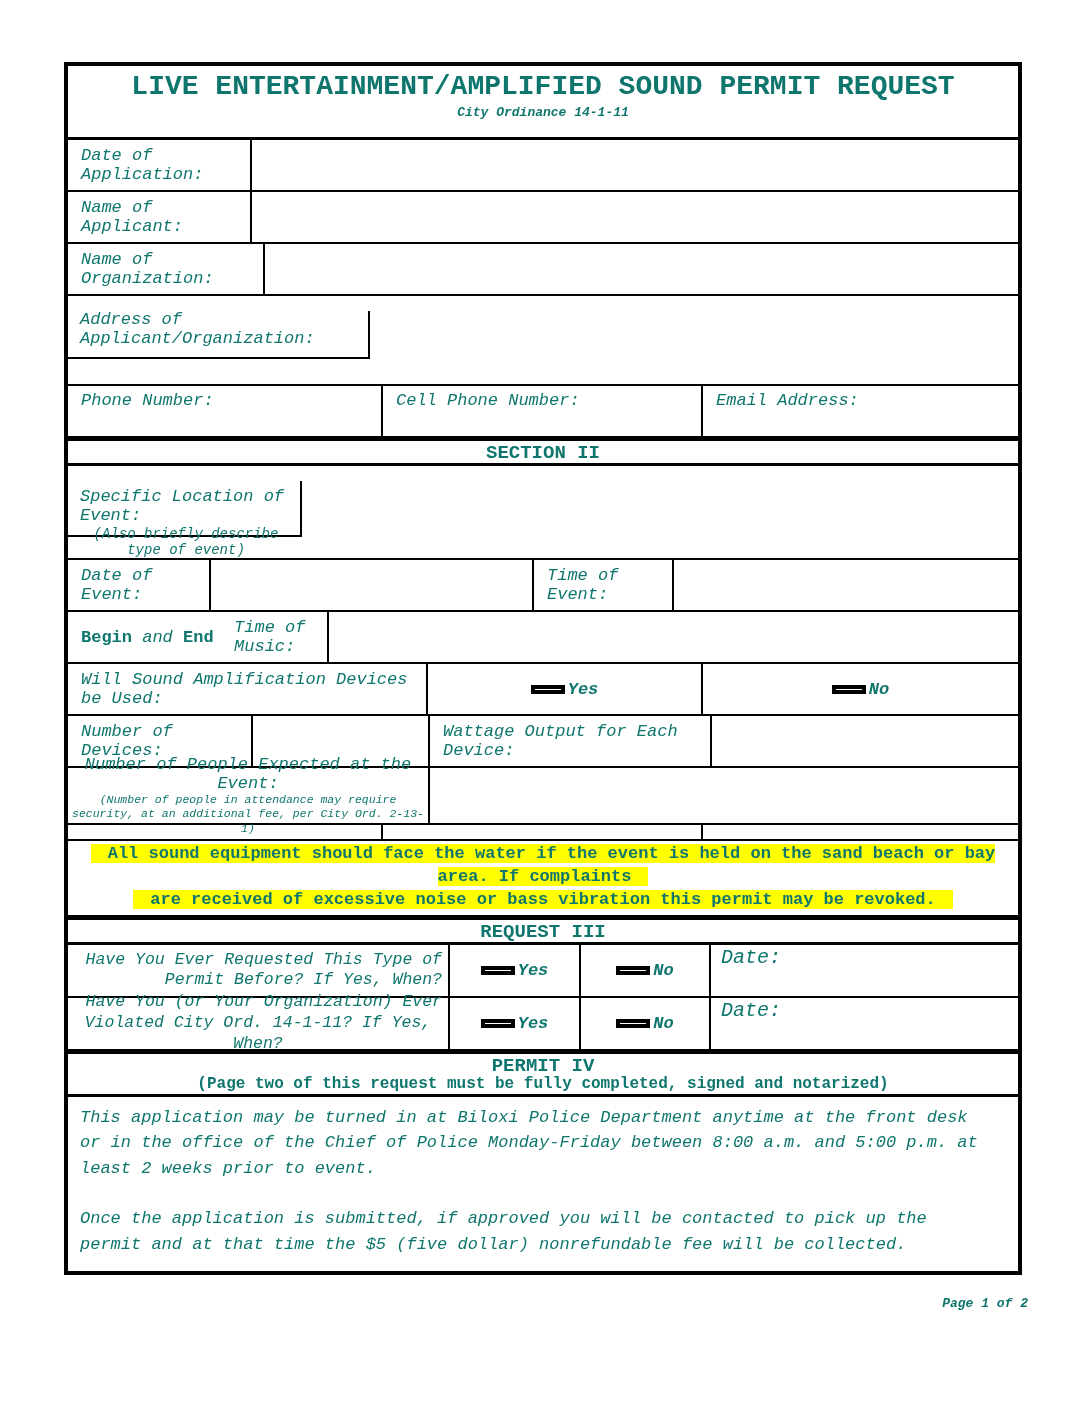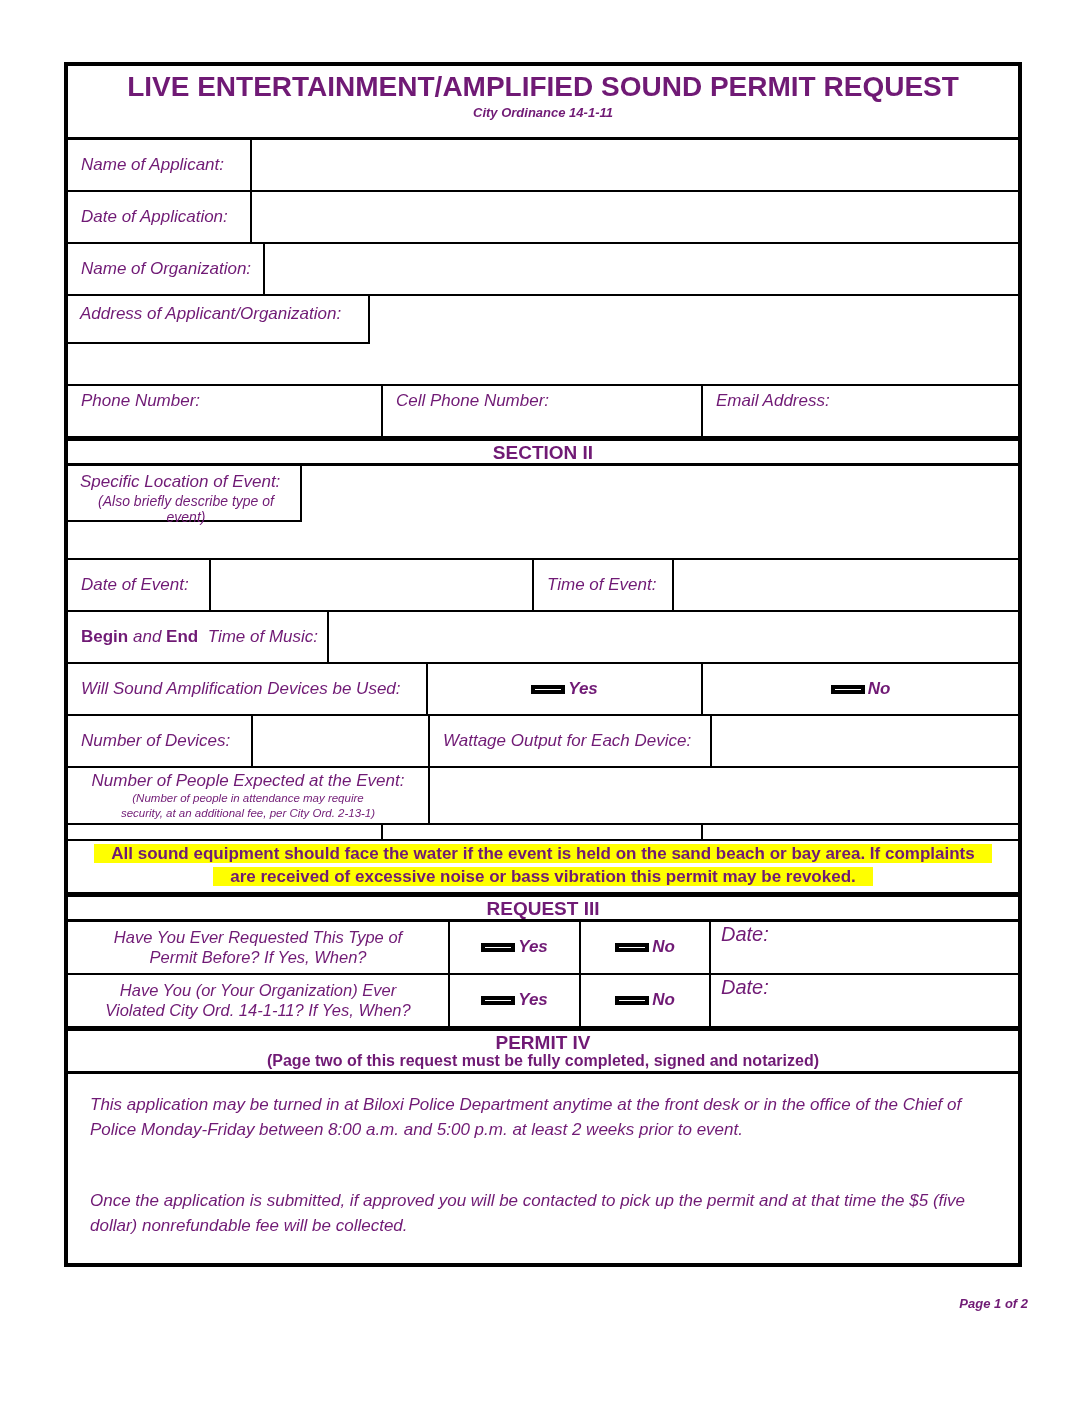--- a/index.html
+++ b/index.html
@@ -1,55 +1,55 @@
 <!DOCTYPE html>
 <html><head>
 <meta charset="utf-8">
 <style>
   * { margin:0; padding:0; box-sizing:border-box; }
   html,body { background:#ffffff; }
   .page {
     position:relative;
     width:1088px; height:1408px;
     background:#ffffff;
-    font-family:Liberation Sans, sans-serif;
-    color:#701a75;
+    font-family:Liberation Mono, monospace;
+    color:#0f766e;
     overflow:hidden;
   }
   .form {
     position:absolute; left:64px; top:62px; width:958px;
     border:4px solid #000;
     background:#fff;
   }
   
   .title-box { height:74px; border-bottom:3px solid #000; text-align:center; padding-top:6px; }
   .title-box h1 { font-size:28px; font-weight:bold; letter-spacing:0; line-height:1.1; }
   .title-box .subtitle { font-size:13px; font-weight:bold; font-style:italic; margin-top:2px; }
   
   .section-bar {
     height:28px; border-top:3px solid #000; border-bottom:3px solid #000;
     text-align:center; font-weight:bold; font-size:19px; line-height:24px;
   }
   
   .row { display:flex; border-bottom:2px solid #000; position:relative; }
   .row:last-child { border-bottom:none; }
-  .cell { position:relative; }
+  .cell { position:relative;align-items:flex-end; }
   .cell.bordered { border-right:2px solid #000; }
   .label {
     font-style:italic; font-size:17px;
     display:flex; align-items:center; padding-left:13px; padding-right:6px;
   }
   .label.top { align-items:flex-start; padding-top:5px; }
   .input-area { flex:1; }
   .h52 { height:52px; }
   .h53 { height:53px; }
   .h57 { height:57px; }
   
   .corner-box {
-    position:absolute; left:0; top:0;
+    position:absolute; left:0; top:15px;
     border-right:2px solid #000; border-bottom:2px solid #000;
     font-style:italic; font-size:17px;
     padding:6px 8px 16px 12px; background:#fff;
   }
   .corner-box .subnote { font-size:14px; text-align:center; margin-top:1px; }
   
   .checkbox {
     display:inline-block; width:34px; height:9px;
     border:4px solid #000; background:#fff; margin-right:3px;
     vertical-align:middle;
@@ -61,21 +61,21 @@
   .people-label .subnote { font-size:11.5px; line-height:1.25; }
   .thin-row { height:16px; }
   .highlight-row { min-height:46px; text-align:center; font-weight:bold; font-size:17px; line-height:1.35; padding:2px 0 3px 0; display:block; }
   .highlight-row .hl { background:#ffff00; padding:0 17px; }
   .q-cell { display:flex; flex-direction:column; justify-content:center; text-align:center; font-style:italic; font-size:16.5px; line-height:1.25; padding:2px 6px; }
   .date-cell { font-style:italic; font-size:20px; padding:1px 0 0 10px; }
   .sec4-bar { border-top:3px solid #000; border-bottom:3px solid #000; text-align:center; padding:1px 0 3px 0; }
   .sec4-bar .s4-title { font-weight:bold; font-size:19px; line-height:22px; }
   .sec4-bar .s4-note { font-weight:bold; font-size:16px; line-height:14px; }
   .para-box { padding:8px 14px 14px 12px; font-style:italic; font-size:17px; line-height:1.5; }
-  .para-box p { margin:10px; max-width:912px; }
+  .para-box p { margin:0; max-width:912px; }
   .para-box .spacer { height:25px; }
   .music-label span.b { font-weight:bold; font-style:normal; }
   .music-label span.i { font-style:italic; }
   .footer {
     position:absolute; top:1296px; right:60px;
     font-style:italic; font-size:13px; font-weight:bold;
   }
 </style>
 </head>
 <body>
@@ -83,26 +83,26 @@
 <div class="page">
   <div class="form">
 
     <div class="title-box">
       <h1>LIVE ENTERTAINMENT/AMPLIFIED SOUND PERMIT REQUEST</h1>
       <div class="subtitle">City Ordinance 14-1-11</div>
     </div>
 
 
     <div class="row h52">
+      <div class="cell bordered label" style="width:184px">Date of Application:</div>
+      <div class="cell input-area"></div>
+    </div>
+
+    <div class="row h52">
       <div class="cell bordered label" style="width:184px">Name of Applicant:</div>
-      <div class="cell input-area"></div>
-    </div>
-
-    <div class="row h52">
-      <div class="cell bordered label" style="width:184px">Date of Application:</div>
       <div class="cell input-area"></div>
     </div>
 
     <div class="row h52">
       <div class="cell bordered label" style="width:197px">Name of Organization:</div>
       <div class="cell input-area"></div>
     </div>
 
     <div class="row" style="height:90px">
       <div class="corner-box" style="width:302px; height:48px; display:flex; align-items:center;">Address of Applicant/Organization:</div>

